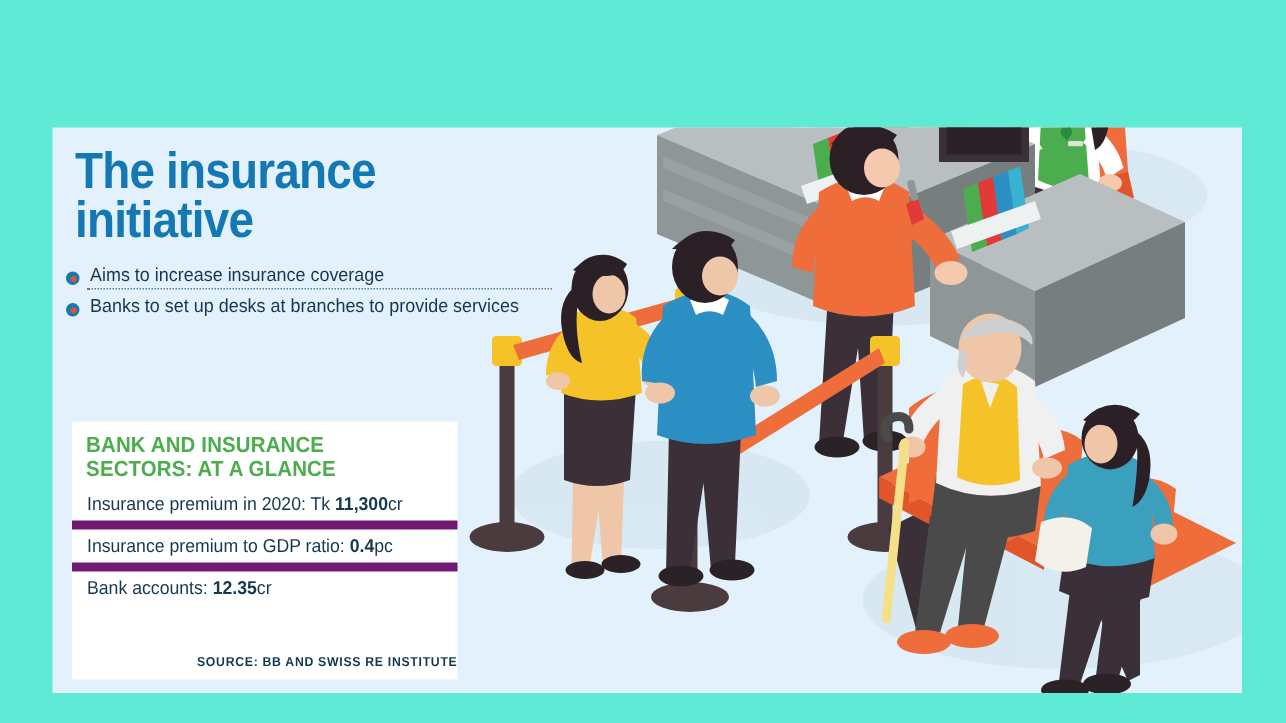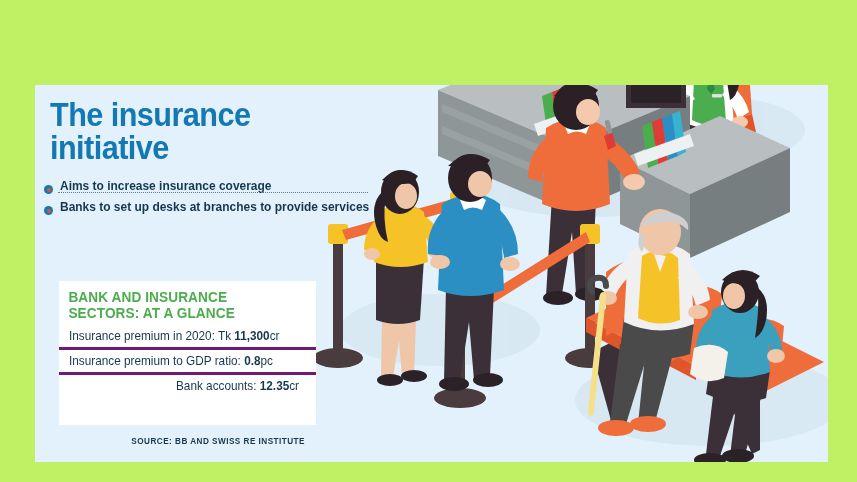--- a/index.html
+++ b/index.html
@@ -13,21 +13,21 @@
     height: 482px;
     position: relative;
     overflow: hidden;
     font-family: "Liberation Sans", sans-serif;
   }
 
   
   #page {
     position: absolute;
     inset: 0;
-    background: #bef264;
+    background: #5eead4;
   }
   #blue-panel {
     position: absolute;
     left: 35px;
     top: 85px;
     width: 793px;
     height: 377px;
     background: #e2f1fb;
   }
 
@@ -50,23 +50,22 @@
   
   #bullets {
     position: absolute;
     left: 44px;
     top: 173px;
     width: 280px;
   }
   .bullet-row {
     position: relative;
     display: flex;
-    align-items: flex-end;
+    align-items: center;
     height: 21px;
-    font-weight: bold;
   }
   .bullet-dot {
     flex: 0 0 auto;
     width: 9px;
     height: 9px;
     margin-top: 4px;
     margin-right: 7px;
     border-radius: 50%;
     background: #1478b4;
     position: relative;
@@ -96,47 +95,46 @@
     border-bottom: 1px dotted #5b7c90;
     height: 0;
   }
 
   
   #stat-card {
     position: absolute;
     left: 48px;
     top: 281px;
     width: 257px;
-    height: 144px;
+    height: 172px;
     background: #ffffff;
-    margin-left: 11px;
   }
   #stat-title {
     font-family: "Liberation Sans Narrow", "Liberation Sans", sans-serif;
     font-weight: bold;
     font-size: 14.5px;
     line-height: 1.08;
     letter-spacing: 0.1px;
     color: #4cad4e;
     padding: 9px 10px 0 10px;
     transform: scaleX(0.94);
     transform-origin: left top;
   }
   #stat-rows {
     padding: 4px 0 0 0;
   }
   .stat-row {
     font-family: "Liberation Sans Narrow", "Liberation Sans", sans-serif;
     font-size: 12.4px;
     color: #15384f;
     padding: 4px 10px 4px 10px;
-    border-bottom: 3px solid #701a75;
+    border-bottom: 6px solid #701a75;
     white-space: nowrap;
   }
-  .stat-row:last-child { border-bottom: none; text-align: right; }
+  .stat-row:last-child { border-bottom: none; }
   .stat-row b { font-weight: bold; }
   .stat-row .sr-inner {
     display: inline-block;
     transform: scaleX(0.95);
     transform-origin: left center;
   }
 
   
   #source {
     position: absolute;
@@ -472,20 +470,20 @@
     </div>
   </div>
 
   <div id="stat-card">
     <div id="stat-title">
       <div>BANK AND INSURANCE</div>
       <div>SECTORS: AT A GLANCE</div>
     </div>
     <div id="stat-rows">
       <div class="stat-row"><span class="sr-inner"><span>Insurance premium in 2020: Tk </span><b>11,300</b><span>cr</span></span></div>
-      <div class="stat-row"><span class="sr-inner"><span>Insurance premium to GDP ratio: </span><b>0.8</b><span>pc</span></span></div>
+      <div class="stat-row"><span class="sr-inner"><span>Insurance premium to GDP ratio: </span><b>0.4</b><span>pc</span></span></div>
       <div class="stat-row"><span class="sr-inner"><span>Bank accounts: </span><b>12.35</b><span>cr</span></span></div>
     </div>
   </div>
 
   <div id="source">SOURCE: BB AND SWISS RE INSTITUTE</div>
 
 </div>
 
 </body></html>

